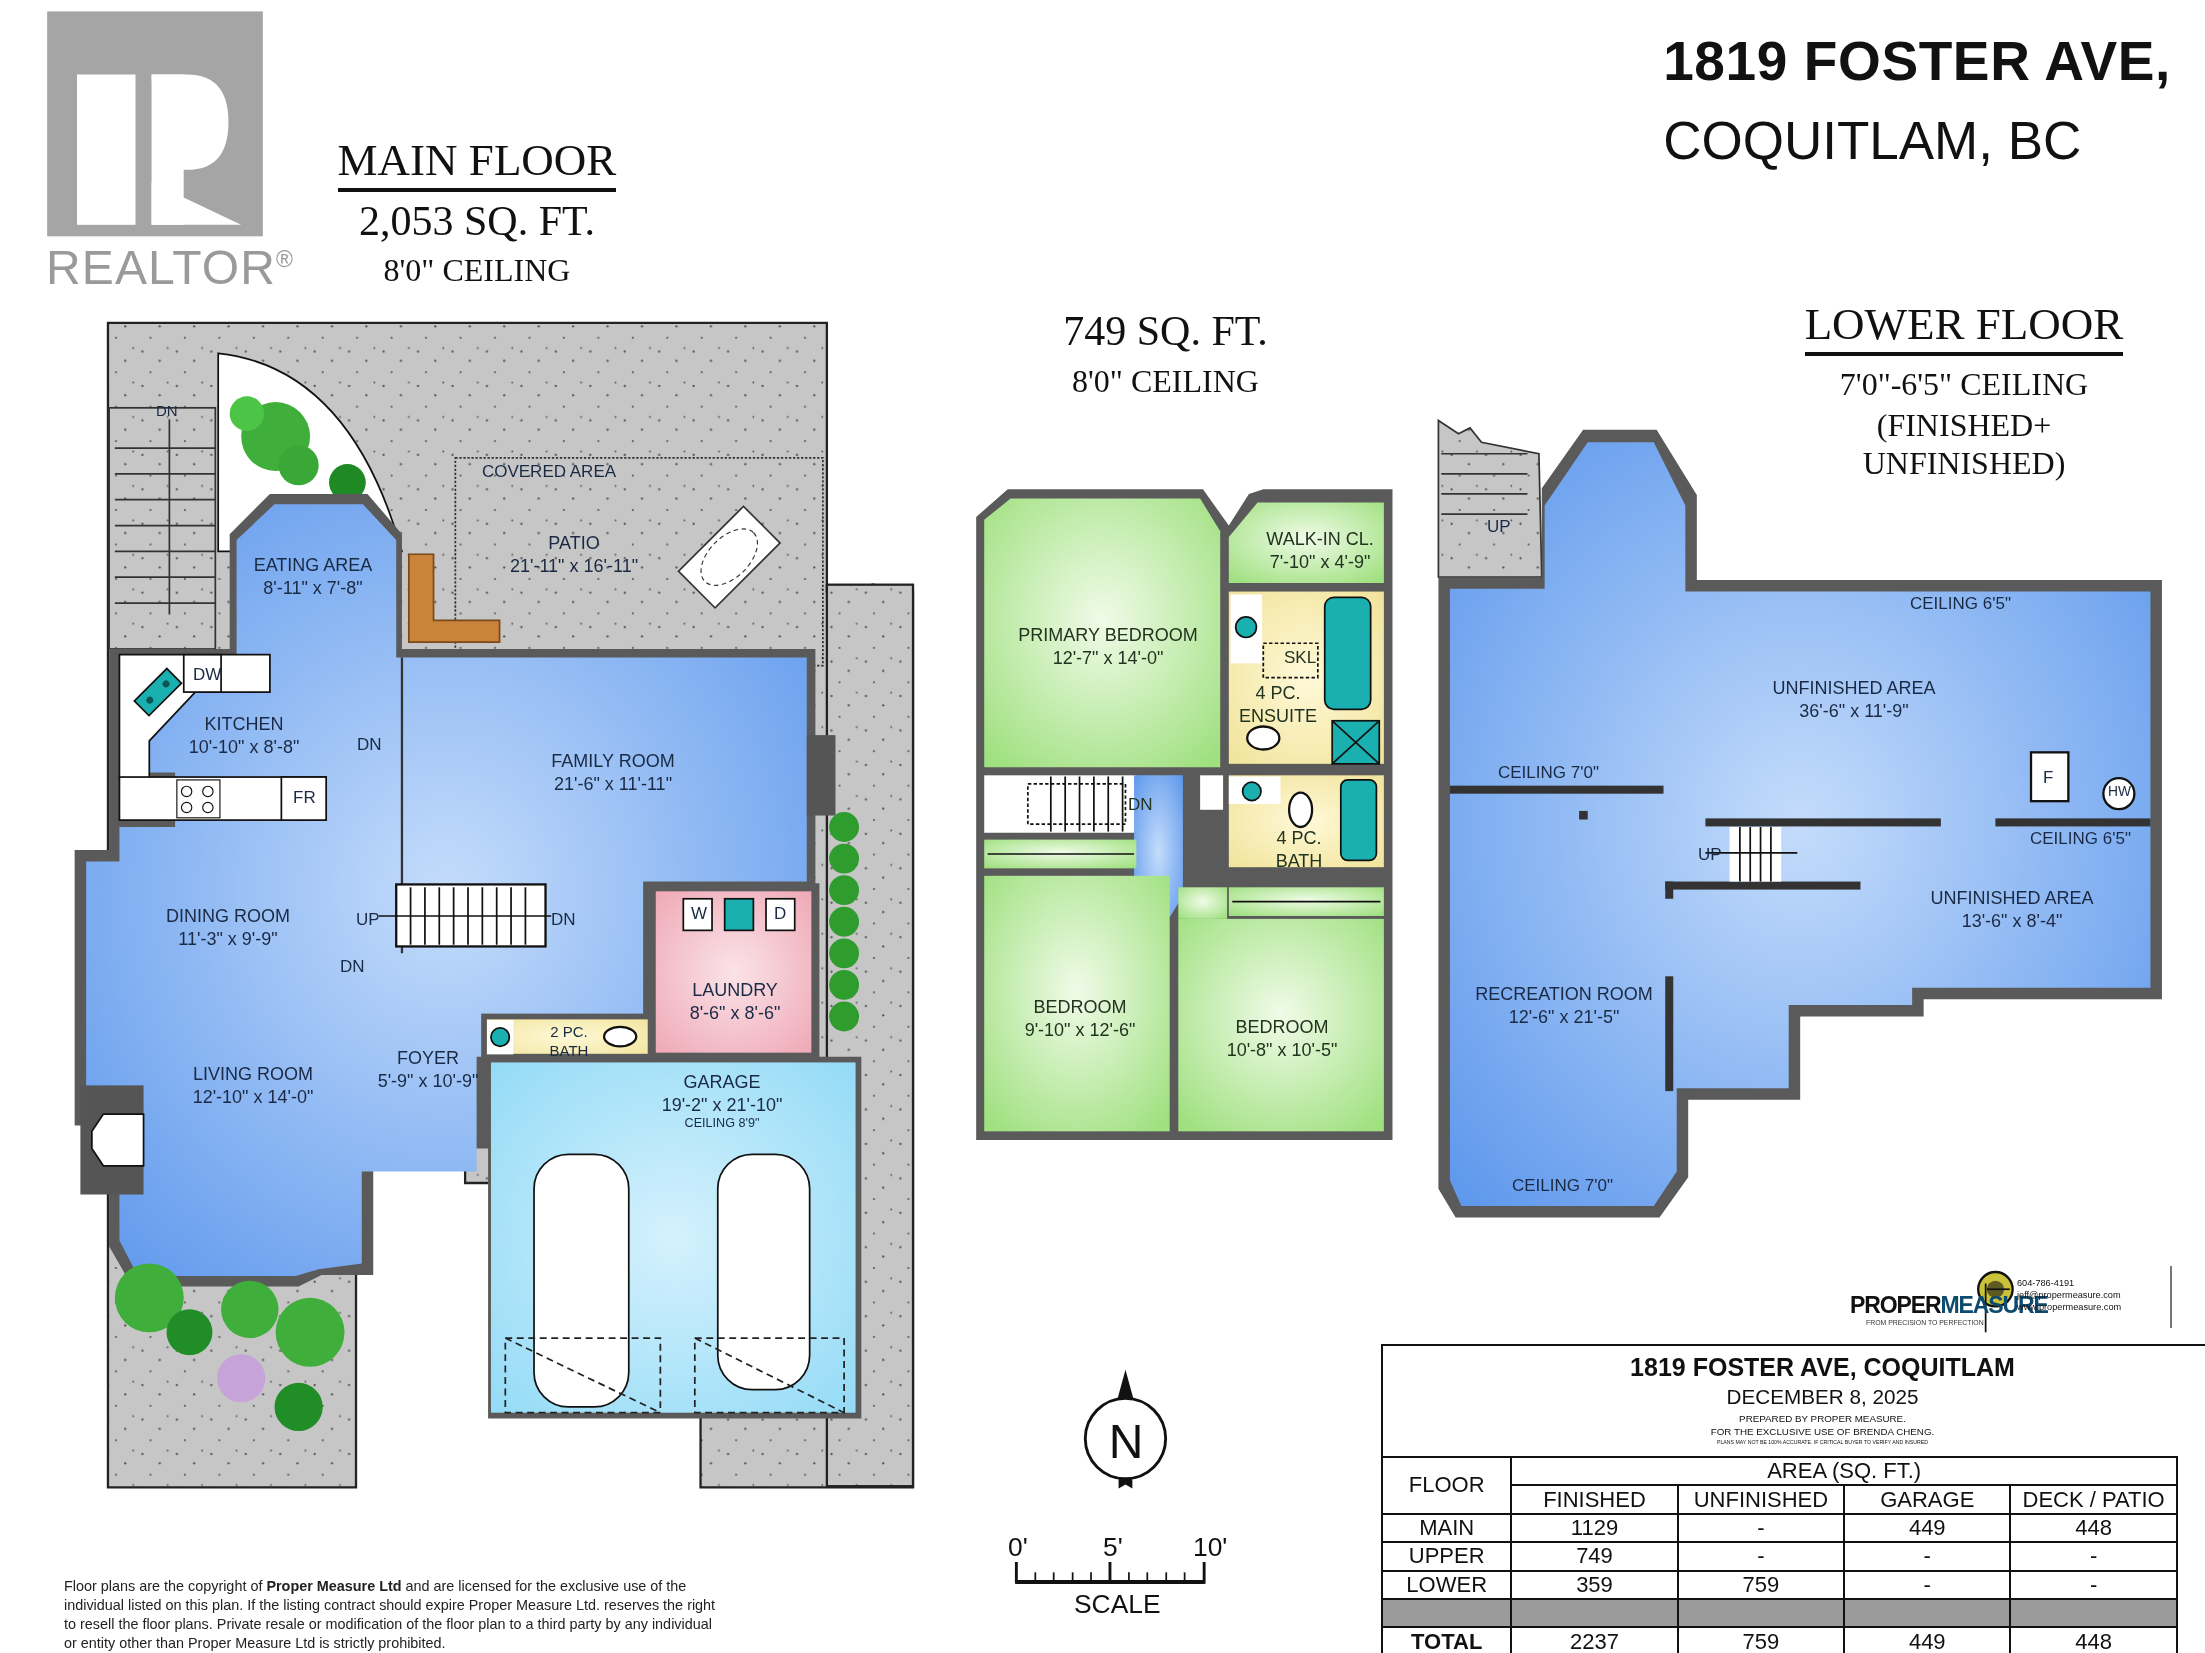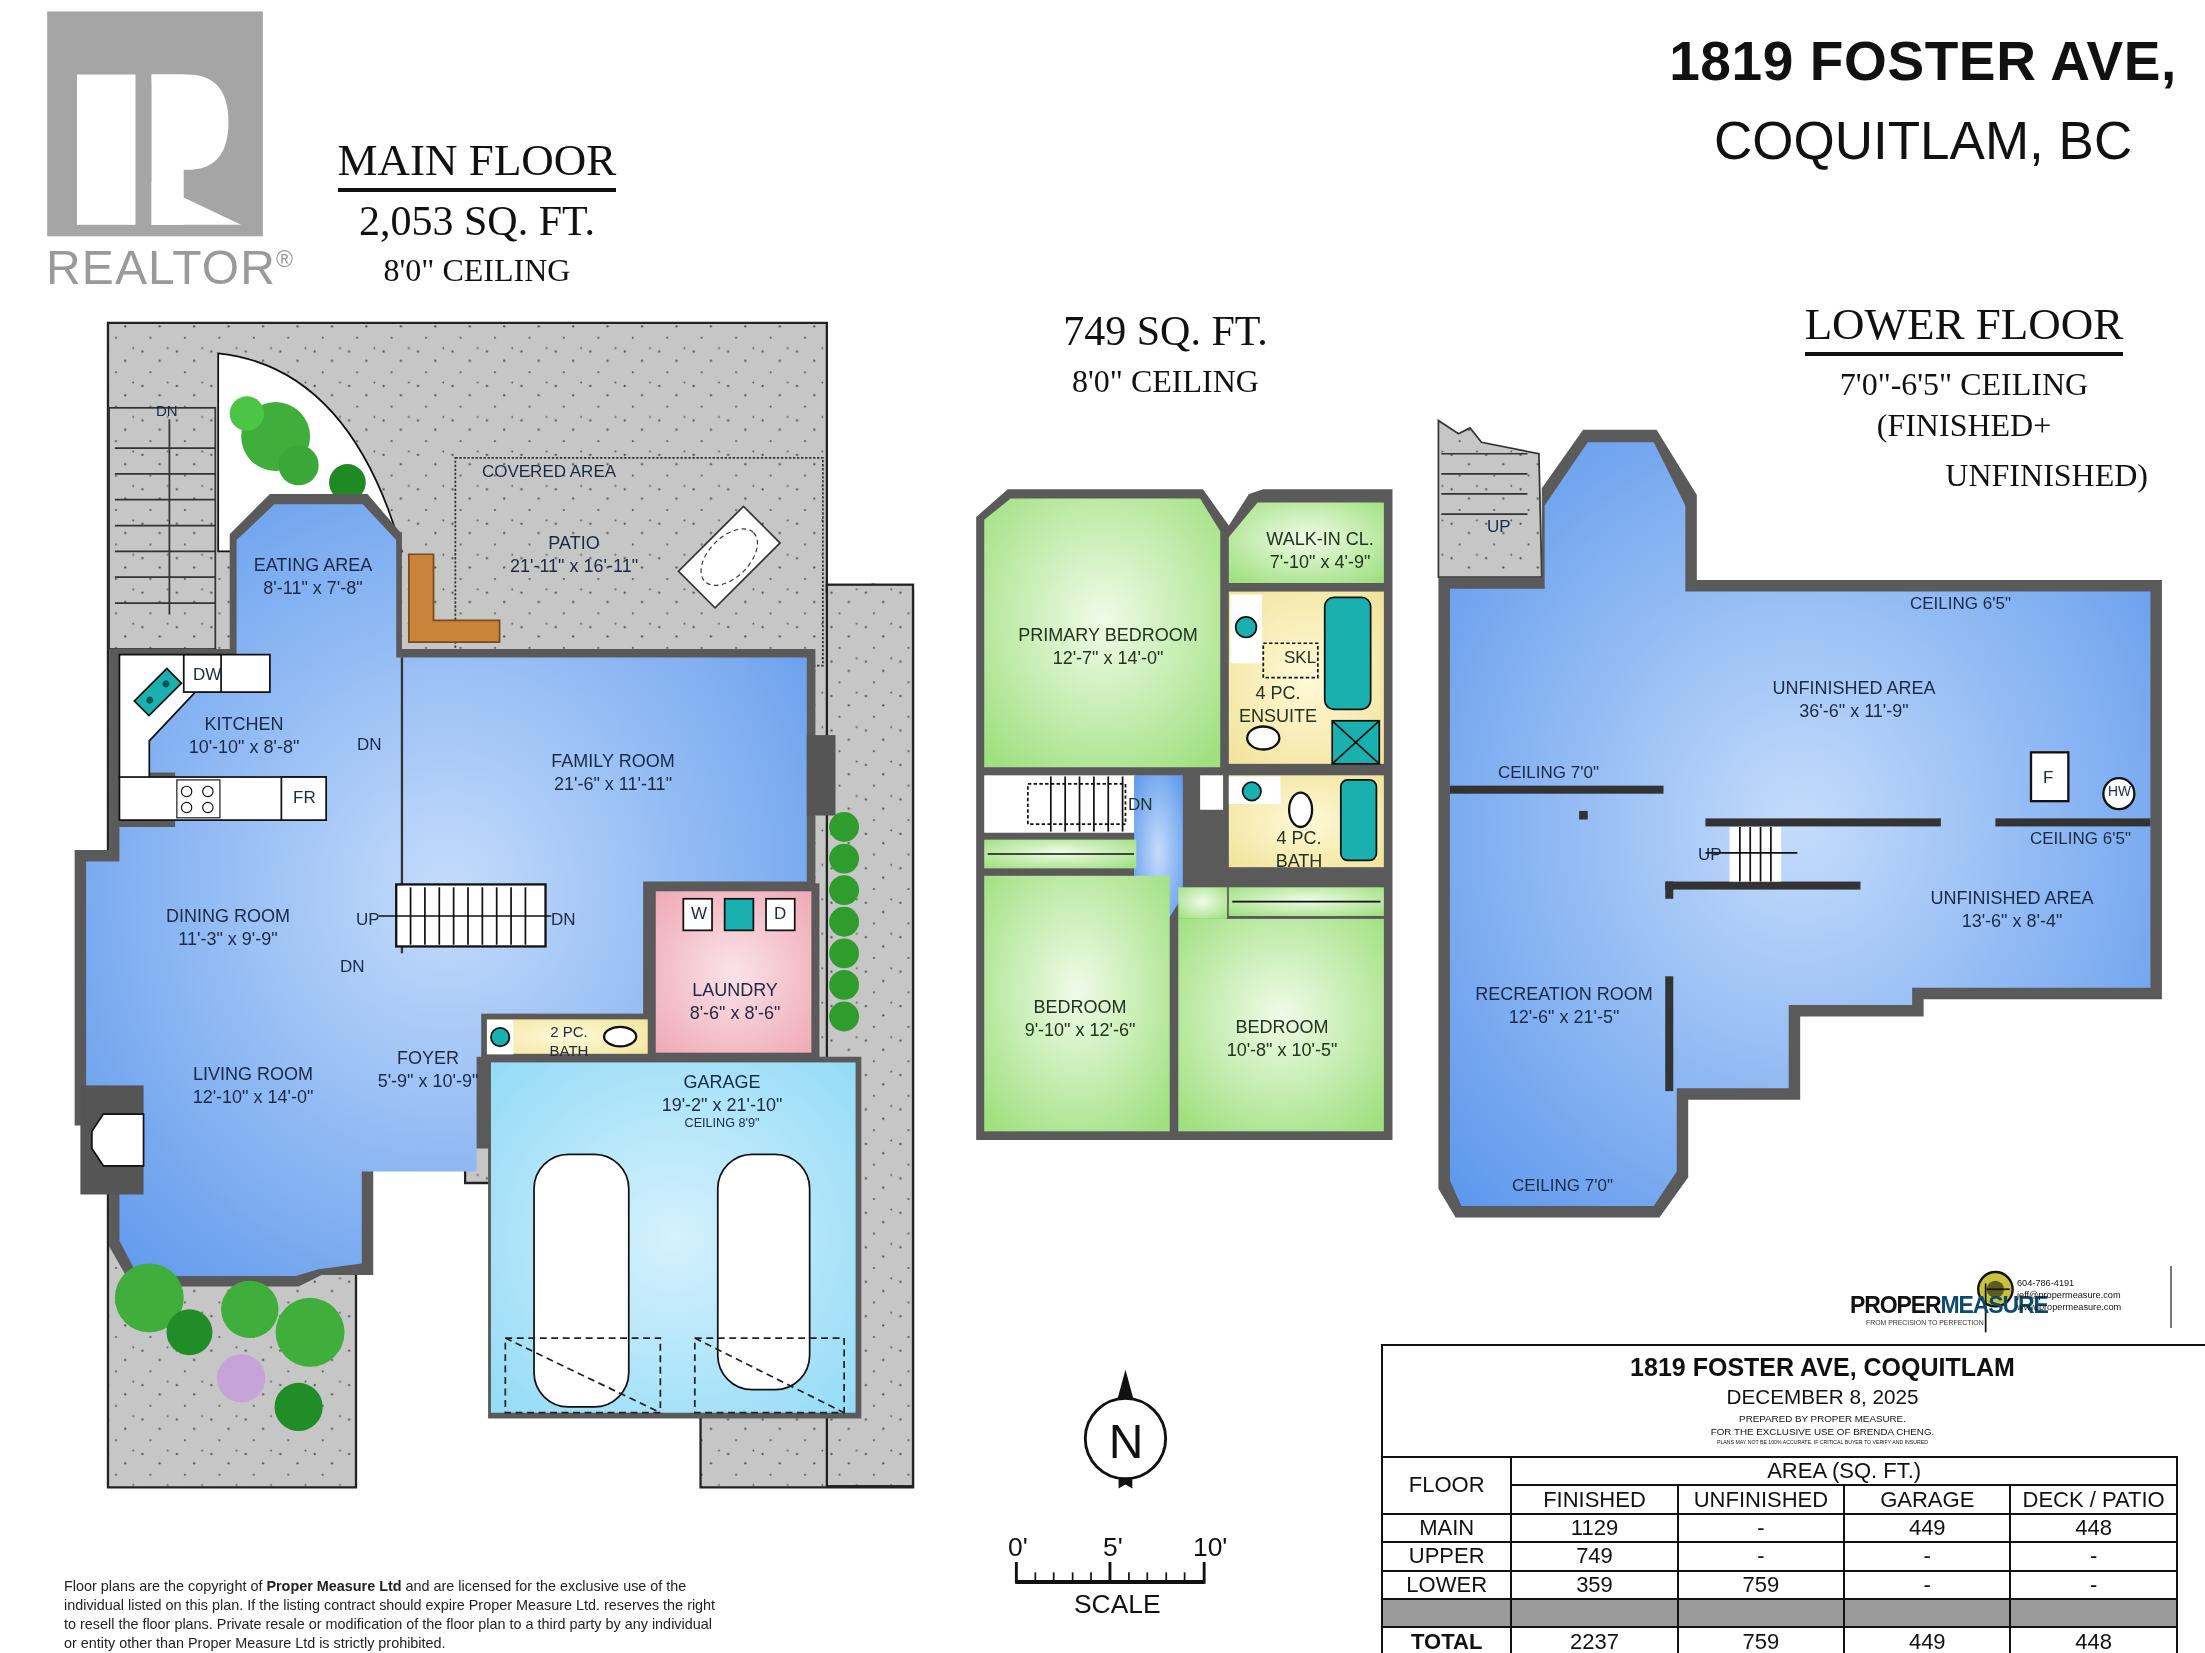--- a/index.html
+++ b/index.html
@@ -29,39 +29,39 @@
     <rect x="54" y="112" width="102" height="262" fill="#fff"></rect>
     <path d="M184 112 L246 112 Q318 112 318 195 Q318 278 246 278 L190 278 Z" fill="#fff"></path>
     <path d="M184 300 L184 374 L340 374 Z" fill="#fff"></path>
     <rect x="184" y="112" width="56" height="262" fill="#fff"></rect>
   </svg>
   <div class="abs" style="left:0;top:230px;font-size:48px;color:#9a9a9a;letter-spacing:1.1px;">
     <span>REALTOR</span><sup style="font-size:23px;">®</sup>
   </div>
 </div>
 
-<div class="abs" style="right:28px;top:29px;text-align:center;">
+<div class="abs" style="right:34px;top:29px;text-align:left;">
   <div class="addr1">1819 FOSTER AVE,</div>
   <div class="addr2" style="margin-top:17px;">COQUITLAM, BC</div>
 </div>
 
 <div class="abs hdr serif" style="left:322px;top:138px;width:310px;">
   <div class="t">MAIN FLOOR</div>
   <div class="s">2,053 SQ. FT.</div>
   <div class="c">8'0" CEILING</div>
 </div>
 <div class="abs hdr serif" style="left:999px;top:302px;width:333px;">
   <div class="s">749 SQ. FT.</div>
   <div class="c">8'0" CEILING</div>
 </div>
 <div class="abs hdr serif" style="left:1780px;top:302px;width:368px;">
   <div class="t">LOWER FLOOR</div>
   <div class="c">7'0"-6'5" CEILING</div>
   <div class="c" style="margin-top:9.2px;">(FINISHED+</div>
-  <div class="c" style="margin-top:18px;text-align:right;">UNFINISHED)</div>
+  <div class="c" style="margin-top:6px;">UNFINISHED)</div>
 </div>
 
 <svg width="2205" height="1654" viewBox="0 0 3840 2880">
   <defs>
     <radialGradient id="gBlue" cx="50%" cy="50%" r="70%">
       <stop offset="0%" stop-color="#c4dcfb"></stop>
         <stop offset="100%" stop-color="#5d97ec"></stop>
     </radialGradient>
     <radialGradient id="gGreen" cx="50%" cy="45%" r="70%">
       <stop offset="0%" stop-color="#f0fbe8"></stop>

